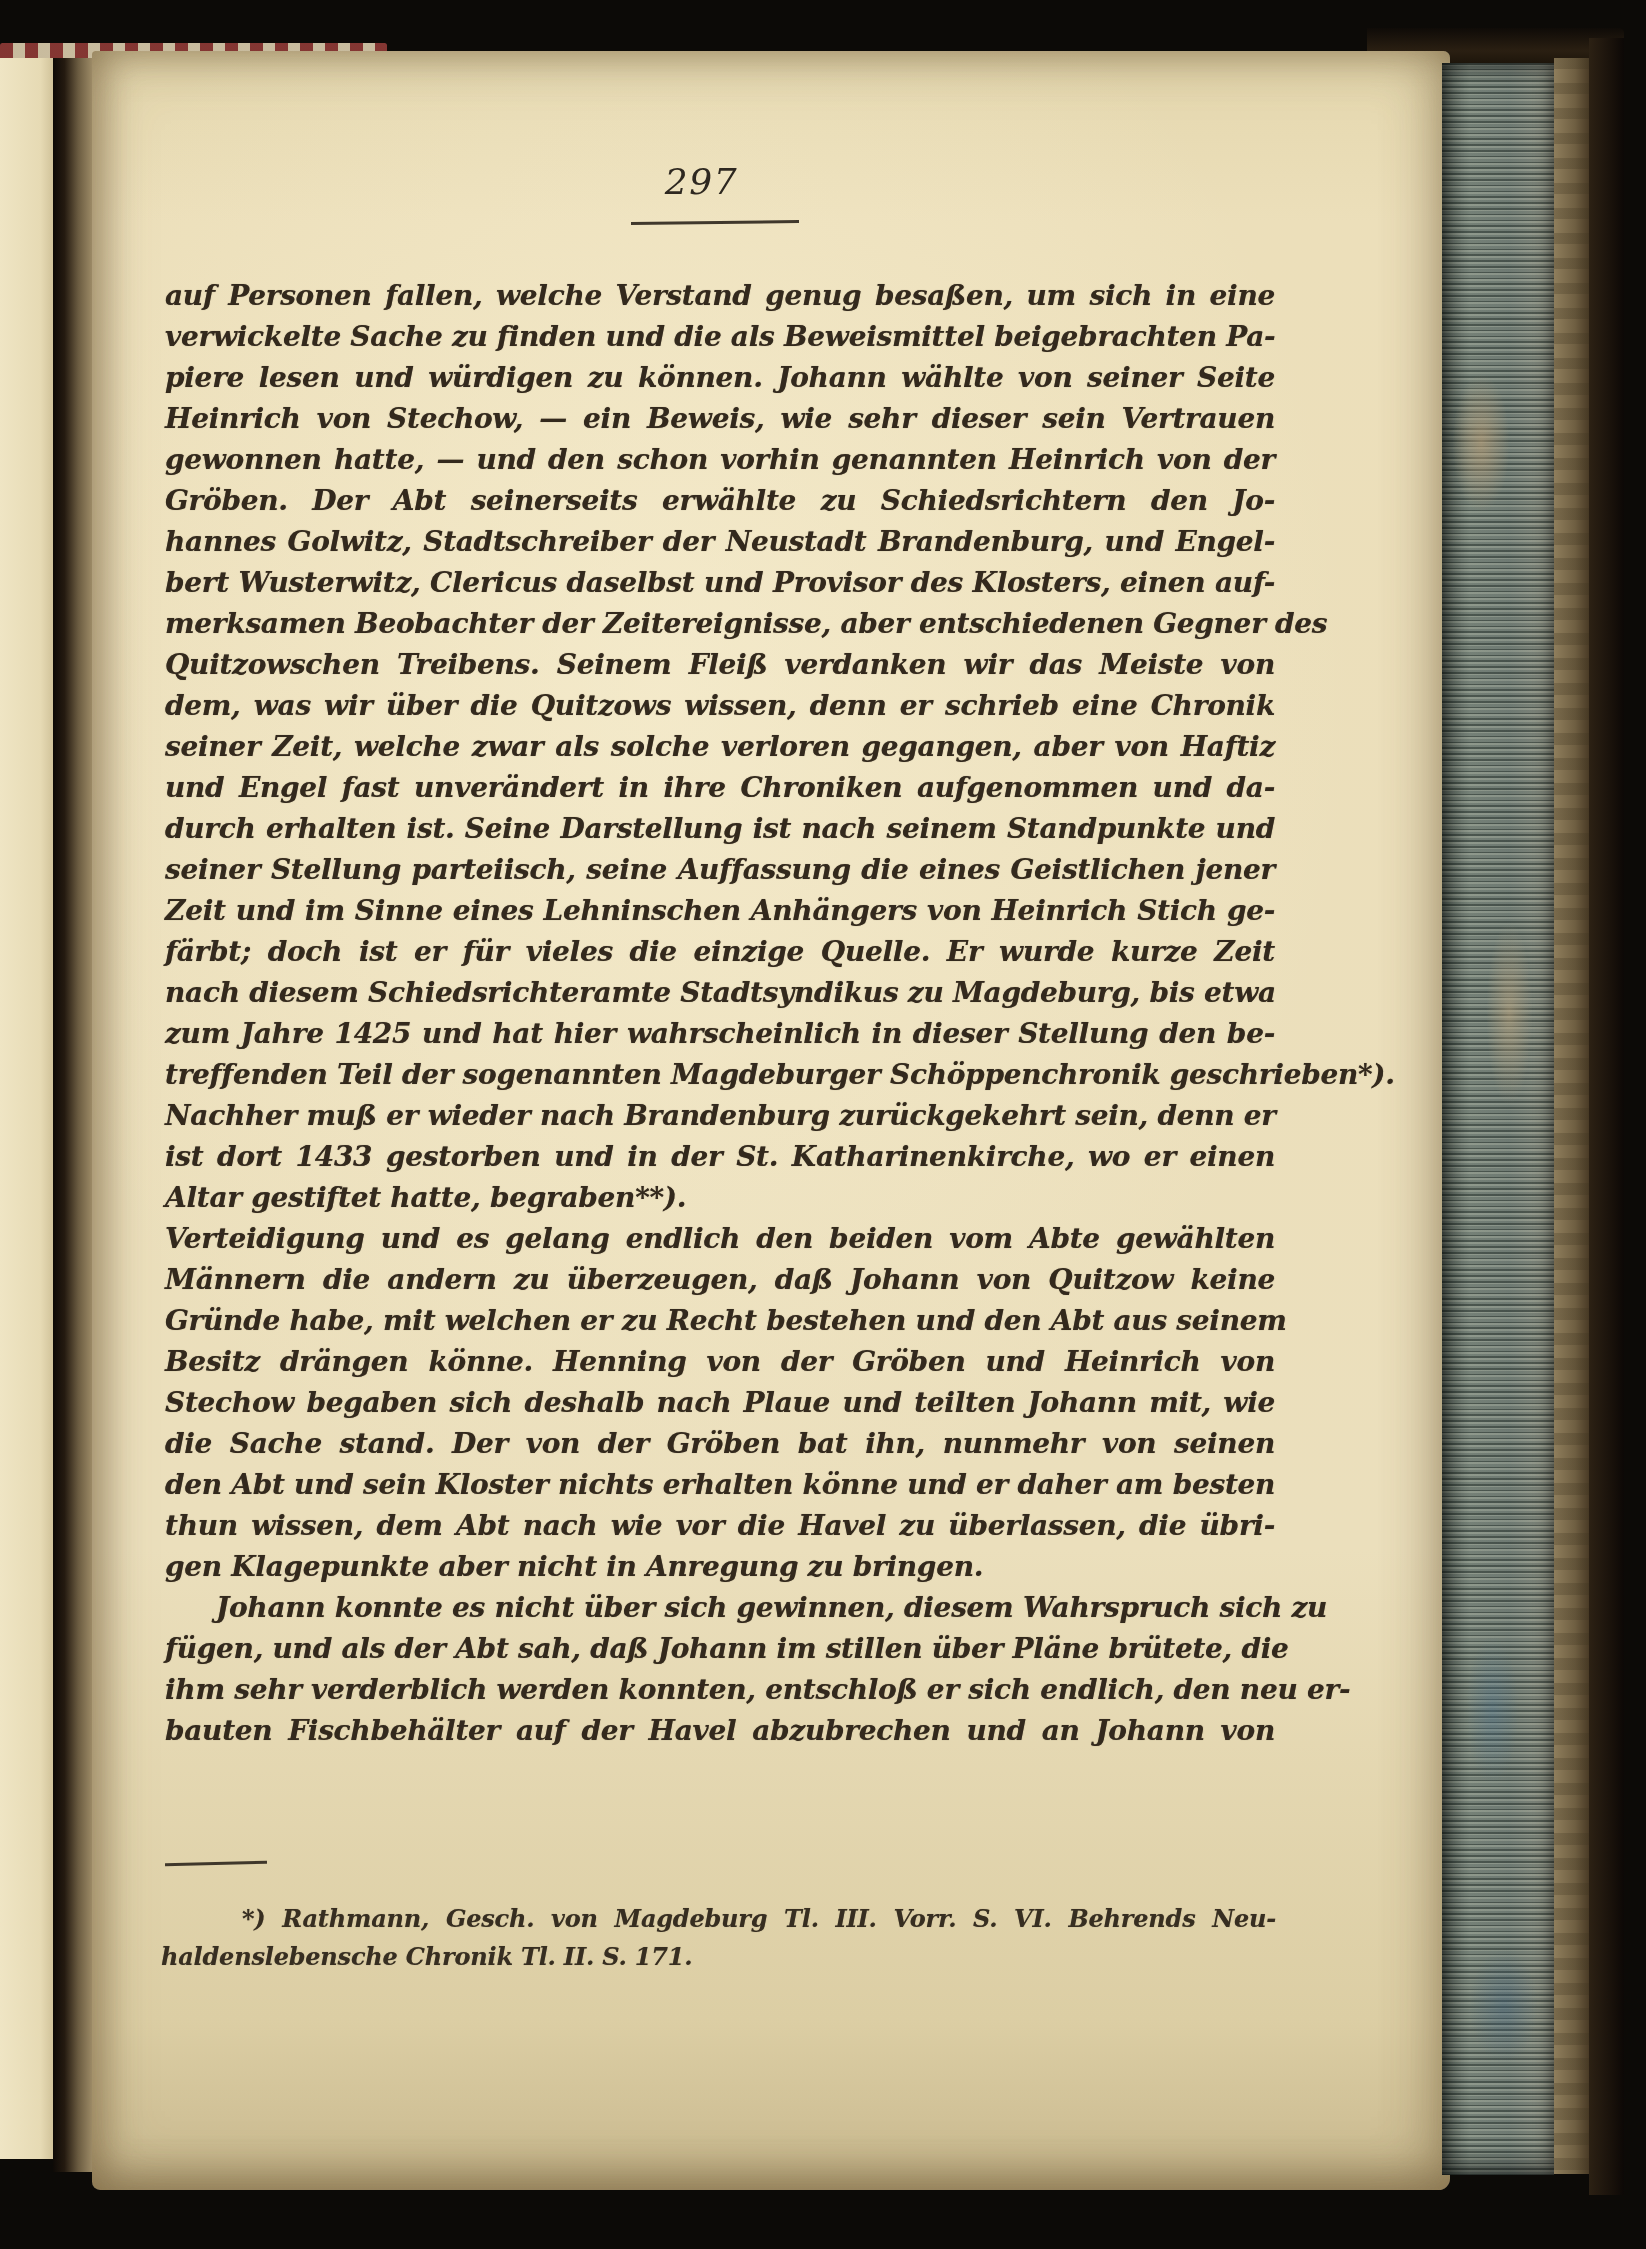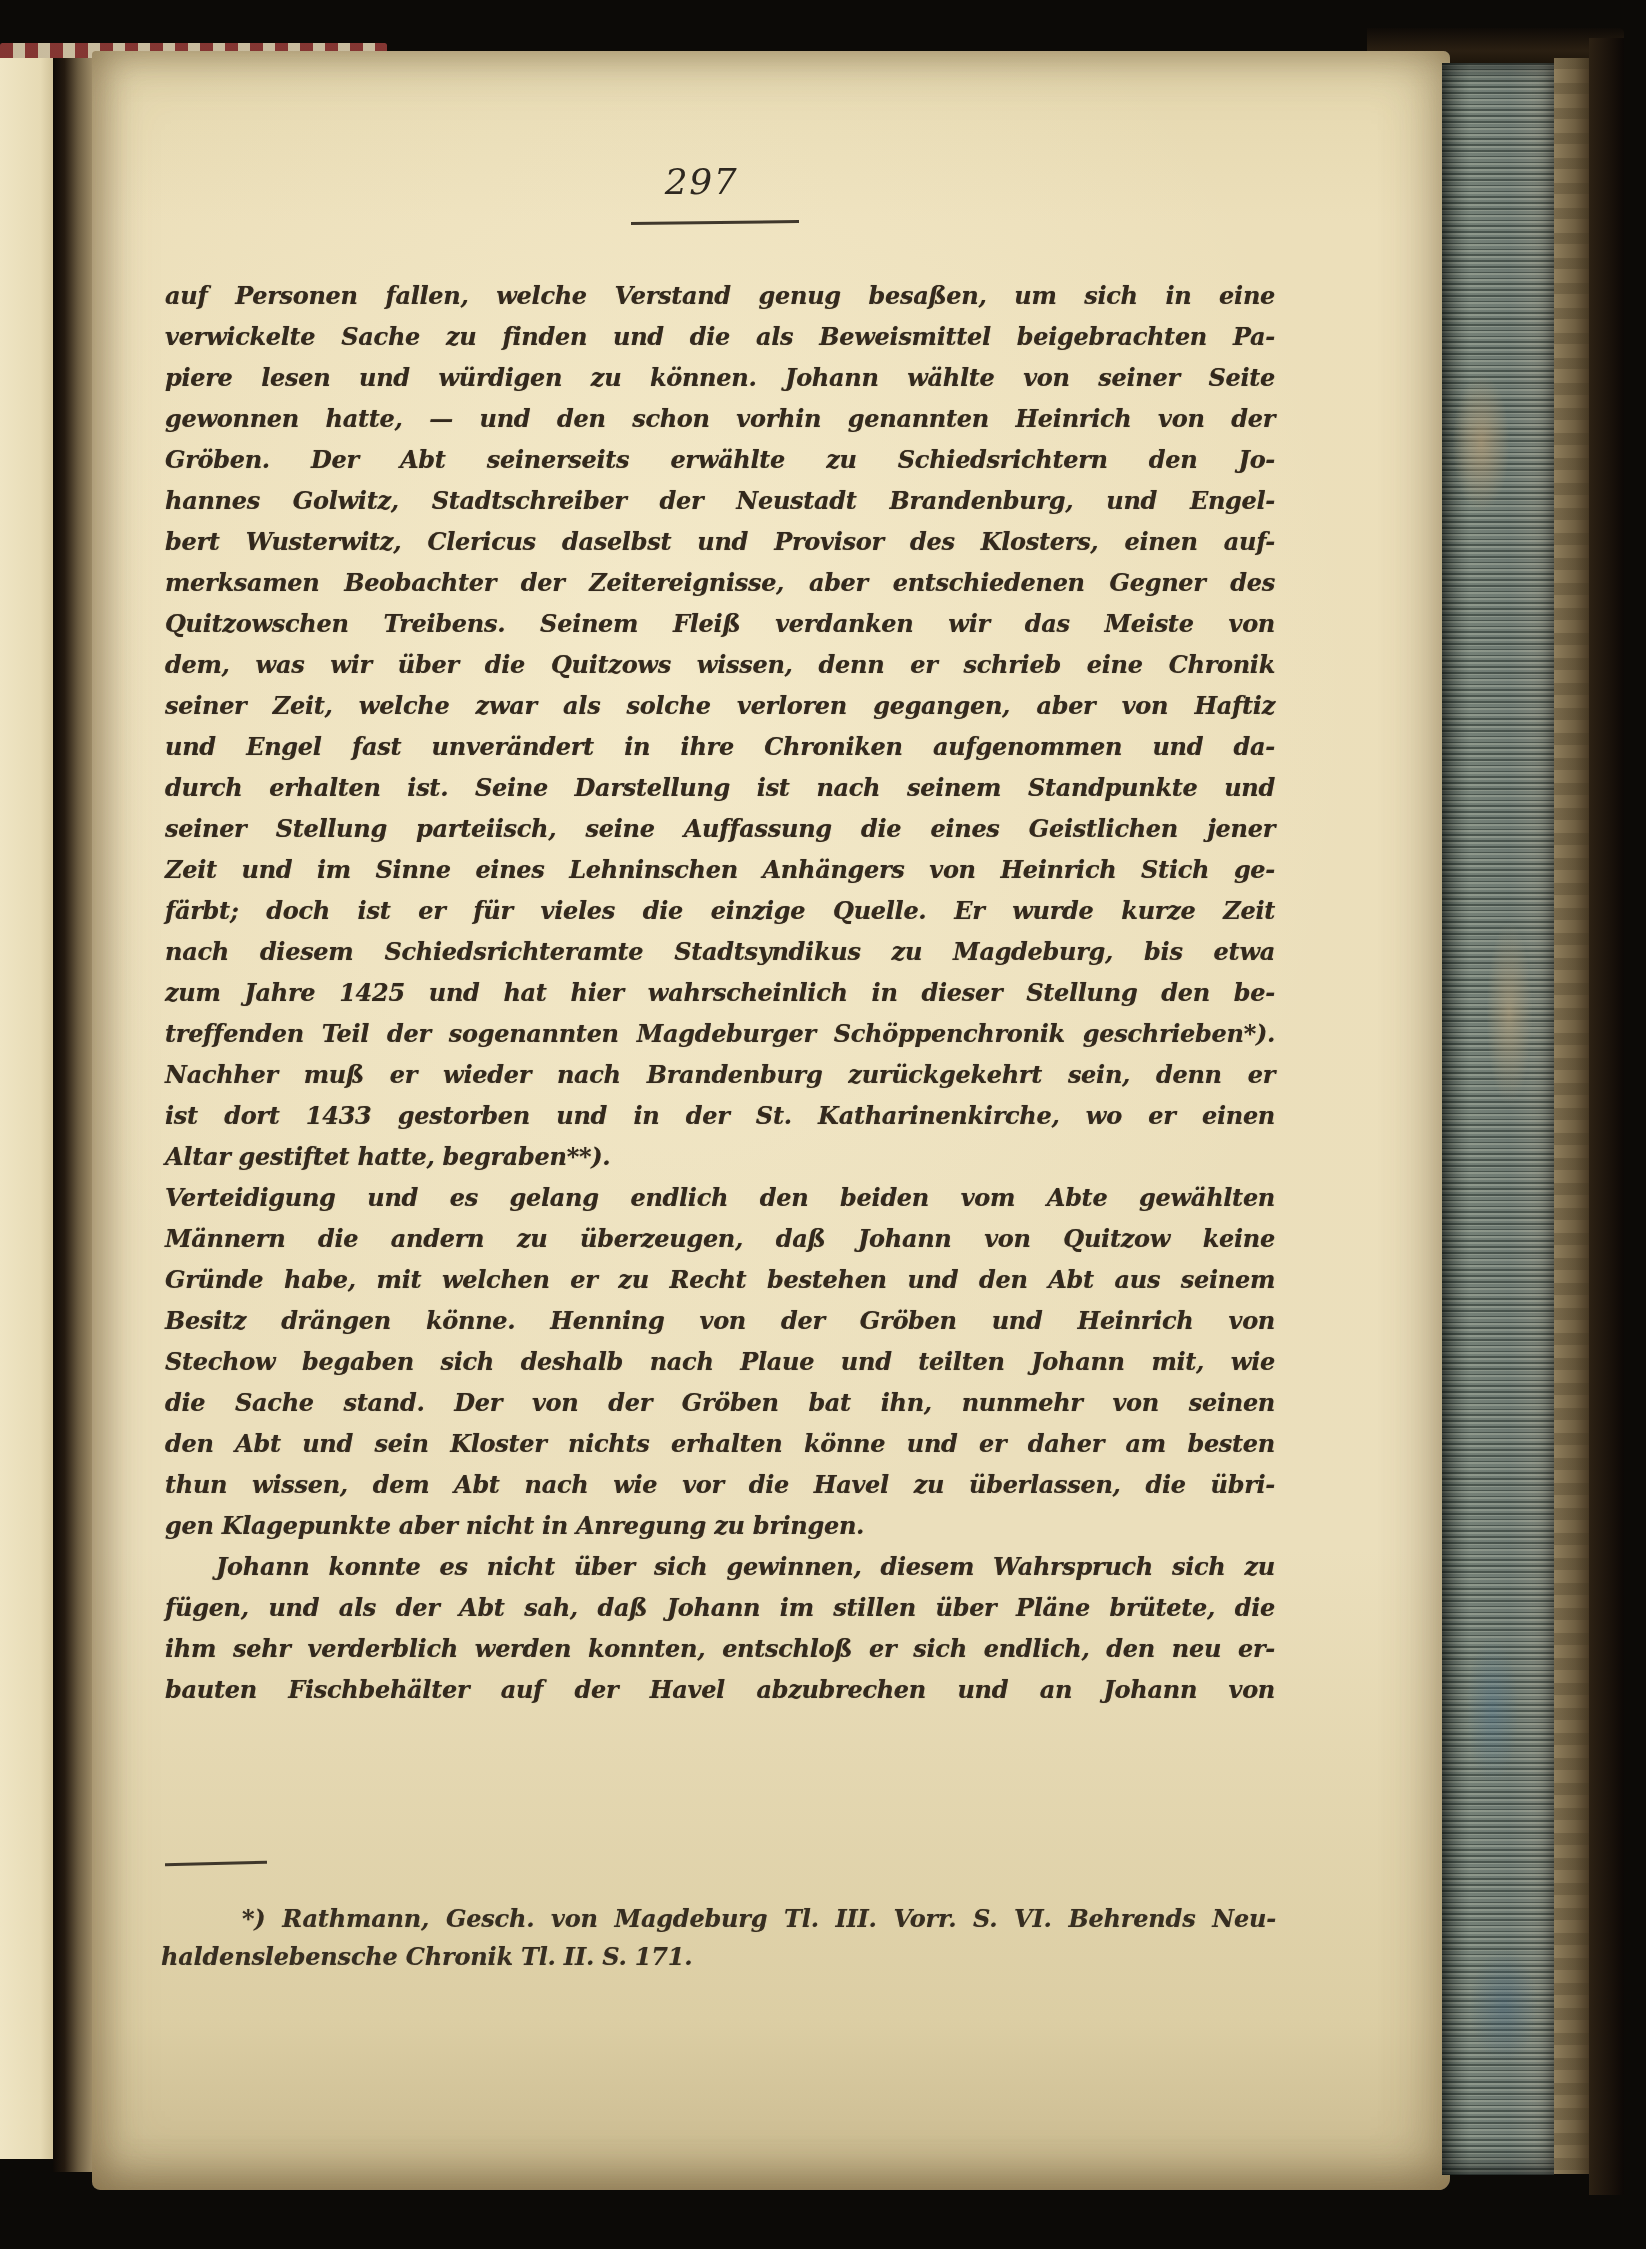--- a/index.html
+++ b/index.html
@@ -75,21 +75,21 @@
   #page-number {
     position:absolute; left:619px; top:161px; width:165px;
     text-align:center; font-size:36px; letter-spacing:1.6px; color:#2e2820;
   }
   #page-rule {
     position:absolute; left:631px; top:221px; width:168px; height:2.5px;
     background:#40382c; transform:rotate(-0.6deg);
   }
   #body-text {
     position:absolute; left:165px; top:275px; width:1110px;
-    font-size:24px; font-weight:bold; color:#33291d; letter-spacing:-0.3px;
+    font-size:28px; font-weight:bold; color:#33291d; letter-spacing:-0.3px;
     text-shadow:0 0 0.8px rgba(40,30,15,.55);
   }
   .line {
     height:41px; line-height:41px; white-space:nowrap;
     text-align:justify; text-align-last:justify;
   }
   .line.end  { text-align-last:left; }
   .line.indent { text-indent:51px; }
   #fn-rule {
     position:absolute; left:165px; top:1862px; width:102px; height:2.5px;
@@ -116,20 +116,21 @@
 <div class="layer" id="cover-right"></div>
 
 <div class="layer" id="content">
   <div id="page-number">297</div>
   <div id="page-rule"></div>
   <div id="body-text">
       <div>
         <div class="line">auf Personen fallen, welche Verstand genug besaßen, um sich in eine</div>
         <div class="line">verwickelte Sache zu finden und die als Beweismittel beigebrachten Pa-</div>
         <div class="line">piere lesen und würdigen zu können.  Johann wählte von seiner Seite</div>
+        <div class="line">Heinrich von Stechow, — ein Beweis, wie sehr dieser sein Vertrauen</div>
         <div class="line">gewonnen hatte, — und den schon vorhin genannten Heinrich von der</div>
         <div class="line">Gröben.  Der Abt seinerseits erwählte zu Schiedsrichtern den Jo-</div>
         <div class="line">hannes Golwitz, Stadtschreiber der Neustadt Brandenburg, und Engel-</div>
         <div class="line">bert Wusterwitz, Clericus daselbst und Provisor des Klosters, einen auf-</div>
         <div class="line">merksamen Beobachter der Zeitereignisse, aber entschiedenen Gegner des</div>
         <div class="line">Quitzowschen Treibens.  Seinem Fleiß verdanken wir das Meiste von</div>
         <div class="line">dem, was wir über die Quitzows wissen, denn er schrieb eine Chronik</div>
         <div class="line">seiner Zeit, welche zwar als solche verloren gegangen, aber von Haftiz</div>
         <div class="line">und Engel fast unverändert in ihre Chroniken aufgenommen und da-</div>
         <div class="line">durch erhalten ist.  Seine Darstellung ist nach seinem Standpunkte und</div>

